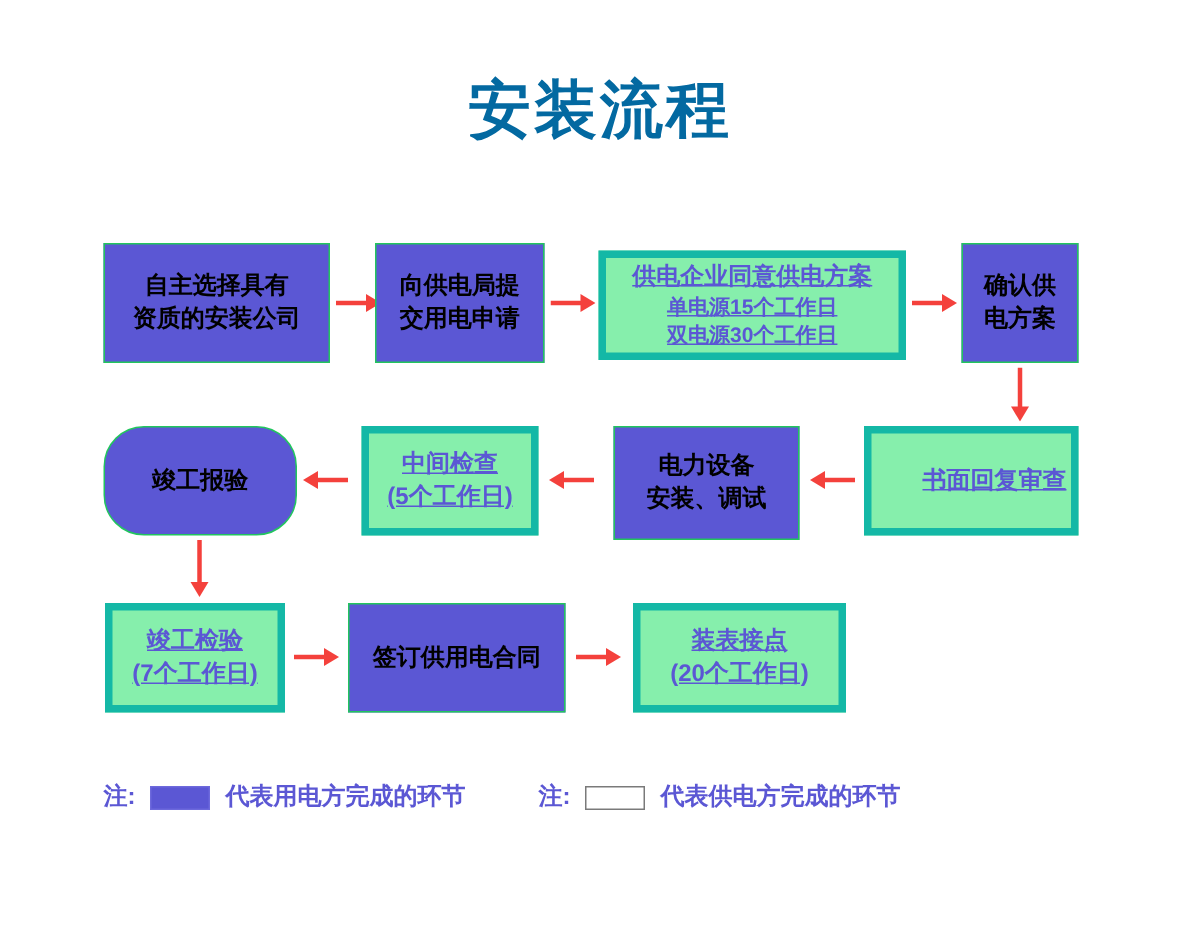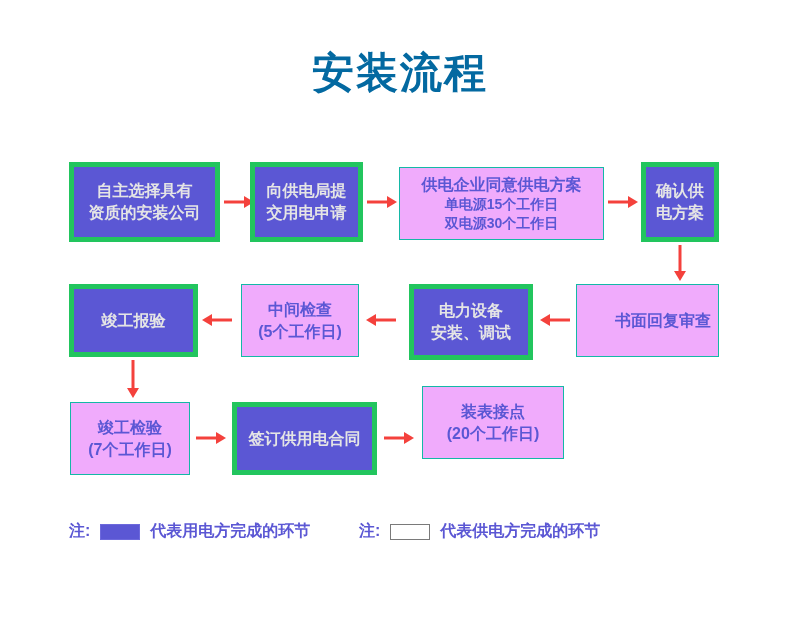--- a/index.html
+++ b/index.html
@@ -40,27 +40,28 @@
     display: flex;
     flex-direction: column;
     align-items: center;
     justify-content: center;
     text-align: center;
     font-weight: bold;
     line-height: 1.35;
   }
   .box.filled {
     background: #5b57d4;
-    border: 5px solid #22c55e;
-    color: #e5e5e5;
+    border: 1px solid #22c55e;
+    color: #000000;
   }
   .box.outline {
-    background: #f0abfc;
-    border: 1px solid #14b8a6;
+    background: #86efac;
+    border: 5px solid #14b8a6;
     color: #5b57d4;
+    text-decoration: underline;
   }
   .box .l1 { font-size: 16px; display: block; }
   .box .l2 { font-size: 14px; display: block; }
   .box .l3 { font-size: 14px; display: block; }
 
   
   .arrow {
     position: absolute;
     pointer-events: none;
   }
@@ -175,21 +176,21 @@
     <span class="l1">(5个工作日)</span>
   </div>
 
   <div class="arrow" style="left:200px; top:312px;">
     <svg width="32" height="16" viewBox="0 0 32 16">
       <line x1="11" y1="8" x2="32" y2="8" stroke="#f4413c" stroke-width="3"></line>
       <polygon points="12,2 2,8 12,14" fill="#f4413c"></polygon>
     </svg>
   </div>
 
-  <div class="box filled" style="left:69px; top:284px; width:129px; height:73px;">
+  <div class="box filled" style="left:69px; top:284px; width:129px; height:73px;border-radius:27px;">
     <span class="l1">竣工报验</span>
   </div>
 
   <div class="arrow" style="left:125px; top:360px;">
     <svg width="16" height="38" viewBox="0 0 16 38">
       <line x1="8" y1="0" x2="8" y2="29" stroke="#f4413c" stroke-width="3"></line>
       <polygon points="2,28 8,38 14,28" fill="#f4413c"></polygon>
     </svg>
   </div>
 
@@ -209,21 +210,21 @@
     <span class="l1">签订供用电合同</span>
   </div>
 
   <div class="arrow" style="left:384px; top:430px;">
     <svg width="30" height="16" viewBox="0 0 30 16">
       <line x1="0" y1="8" x2="21" y2="8" stroke="#f4413c" stroke-width="3"></line>
       <polygon points="20,2 30,8 20,14" fill="#f4413c"></polygon>
     </svg>
   </div>
 
-  <div class="box outline" style="left:422px; top:386px; width:142px; height:73px;">
+  <div class="box outline" style="left:422px; top:402px; width:142px; height:73px;">
     <span class="l1">装表接点</span>
     <span class="l1">(20个工作日)</span>
   </div>
 
   <div class="legend" style="left:69px; top:521px;">
     <span>注:</span>
     <span class="swatch filled"></span>
     <span>代表用电方完成的环节</span>
   </div>
 

